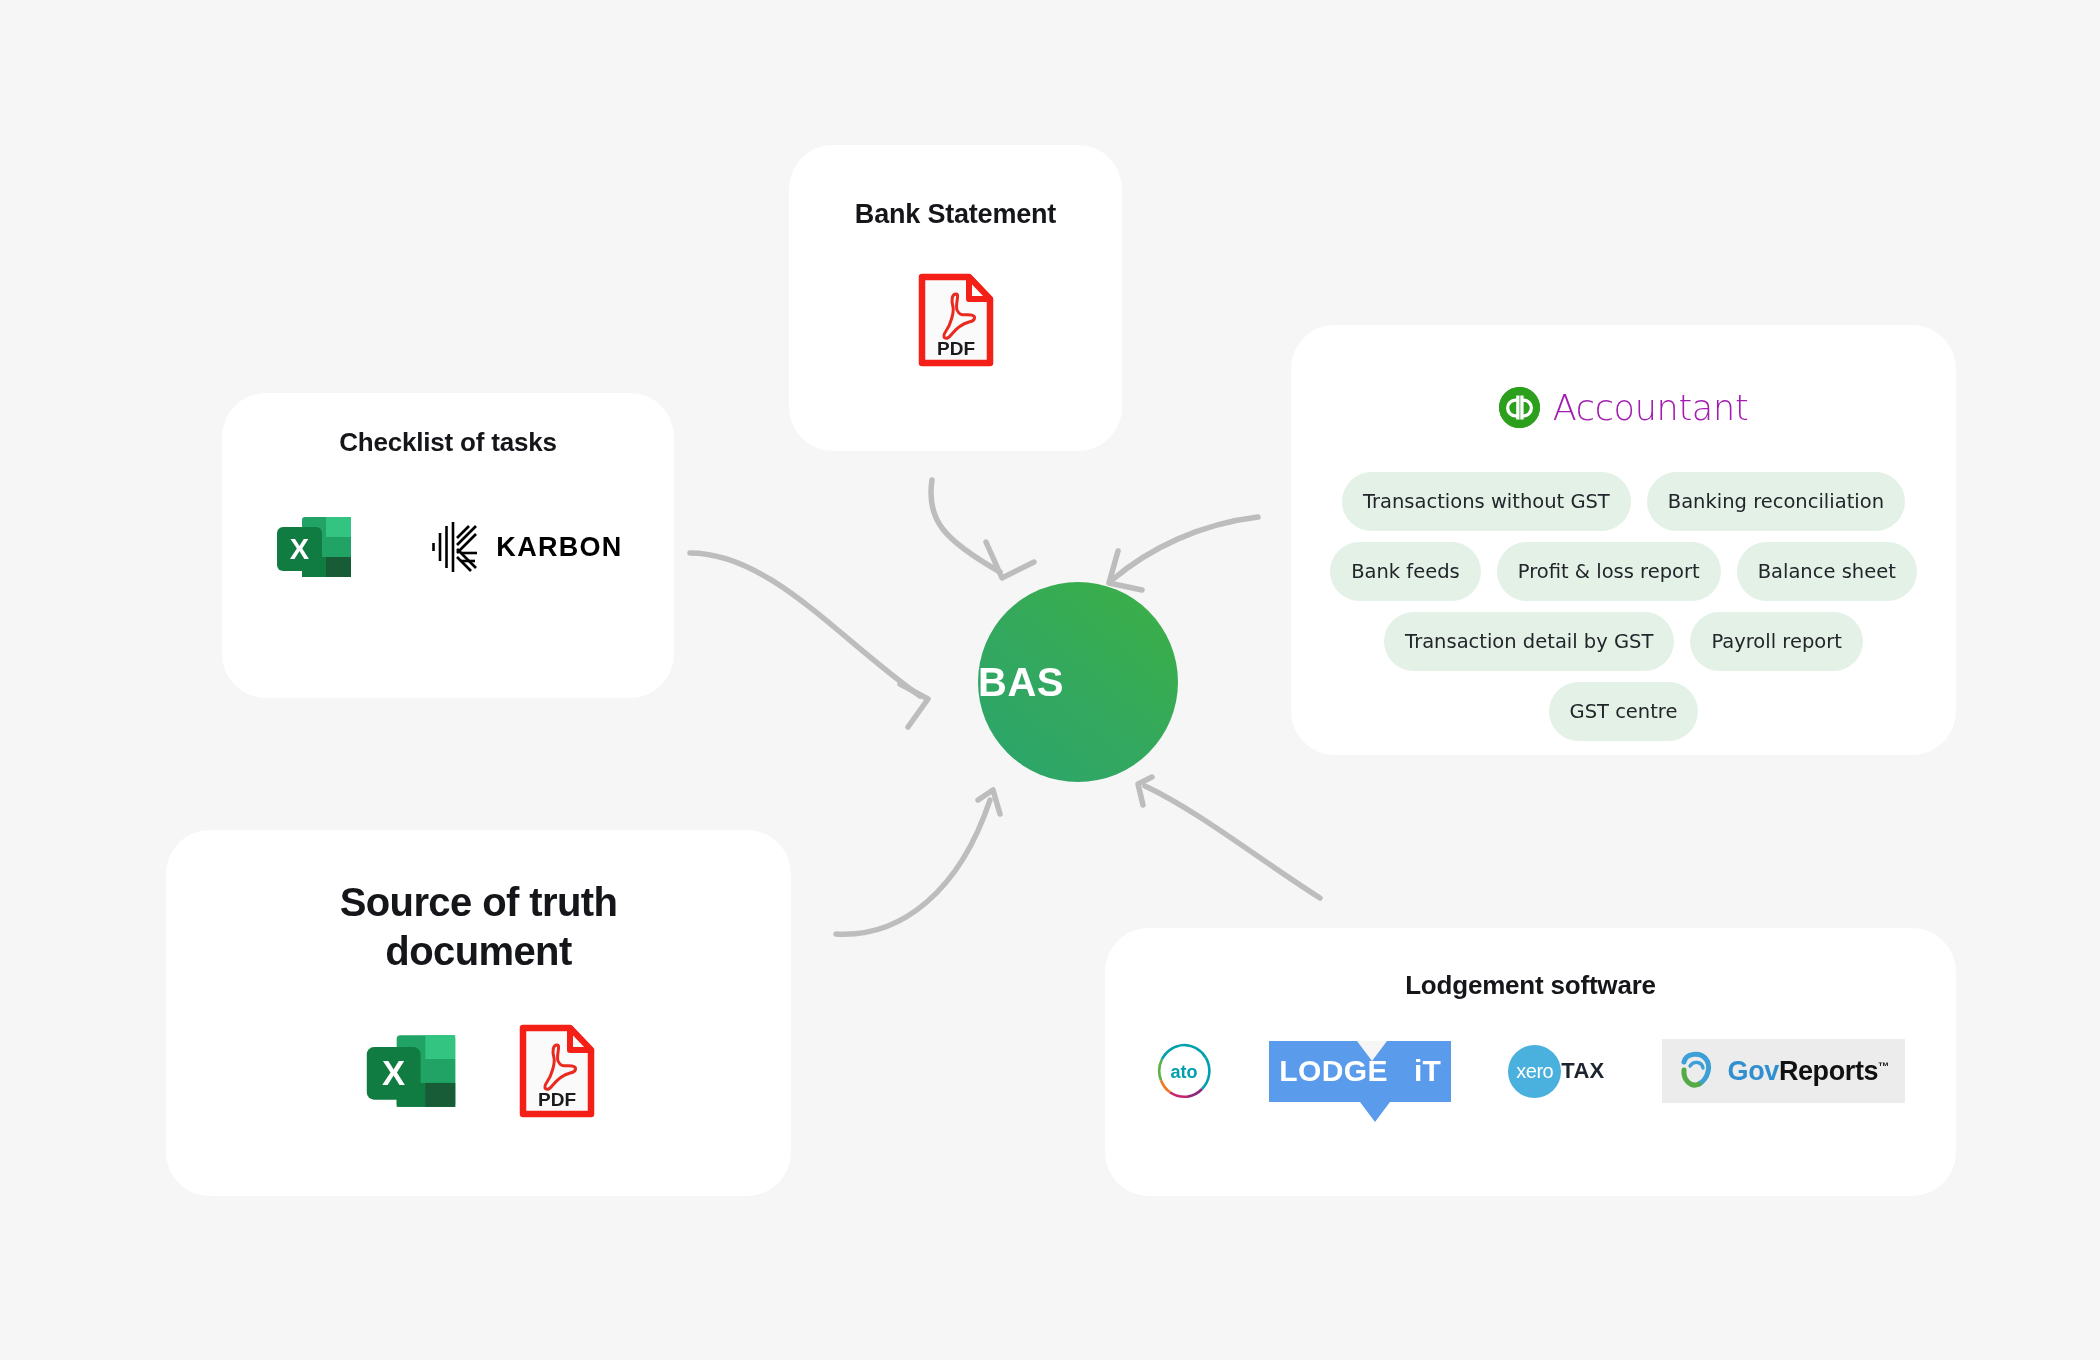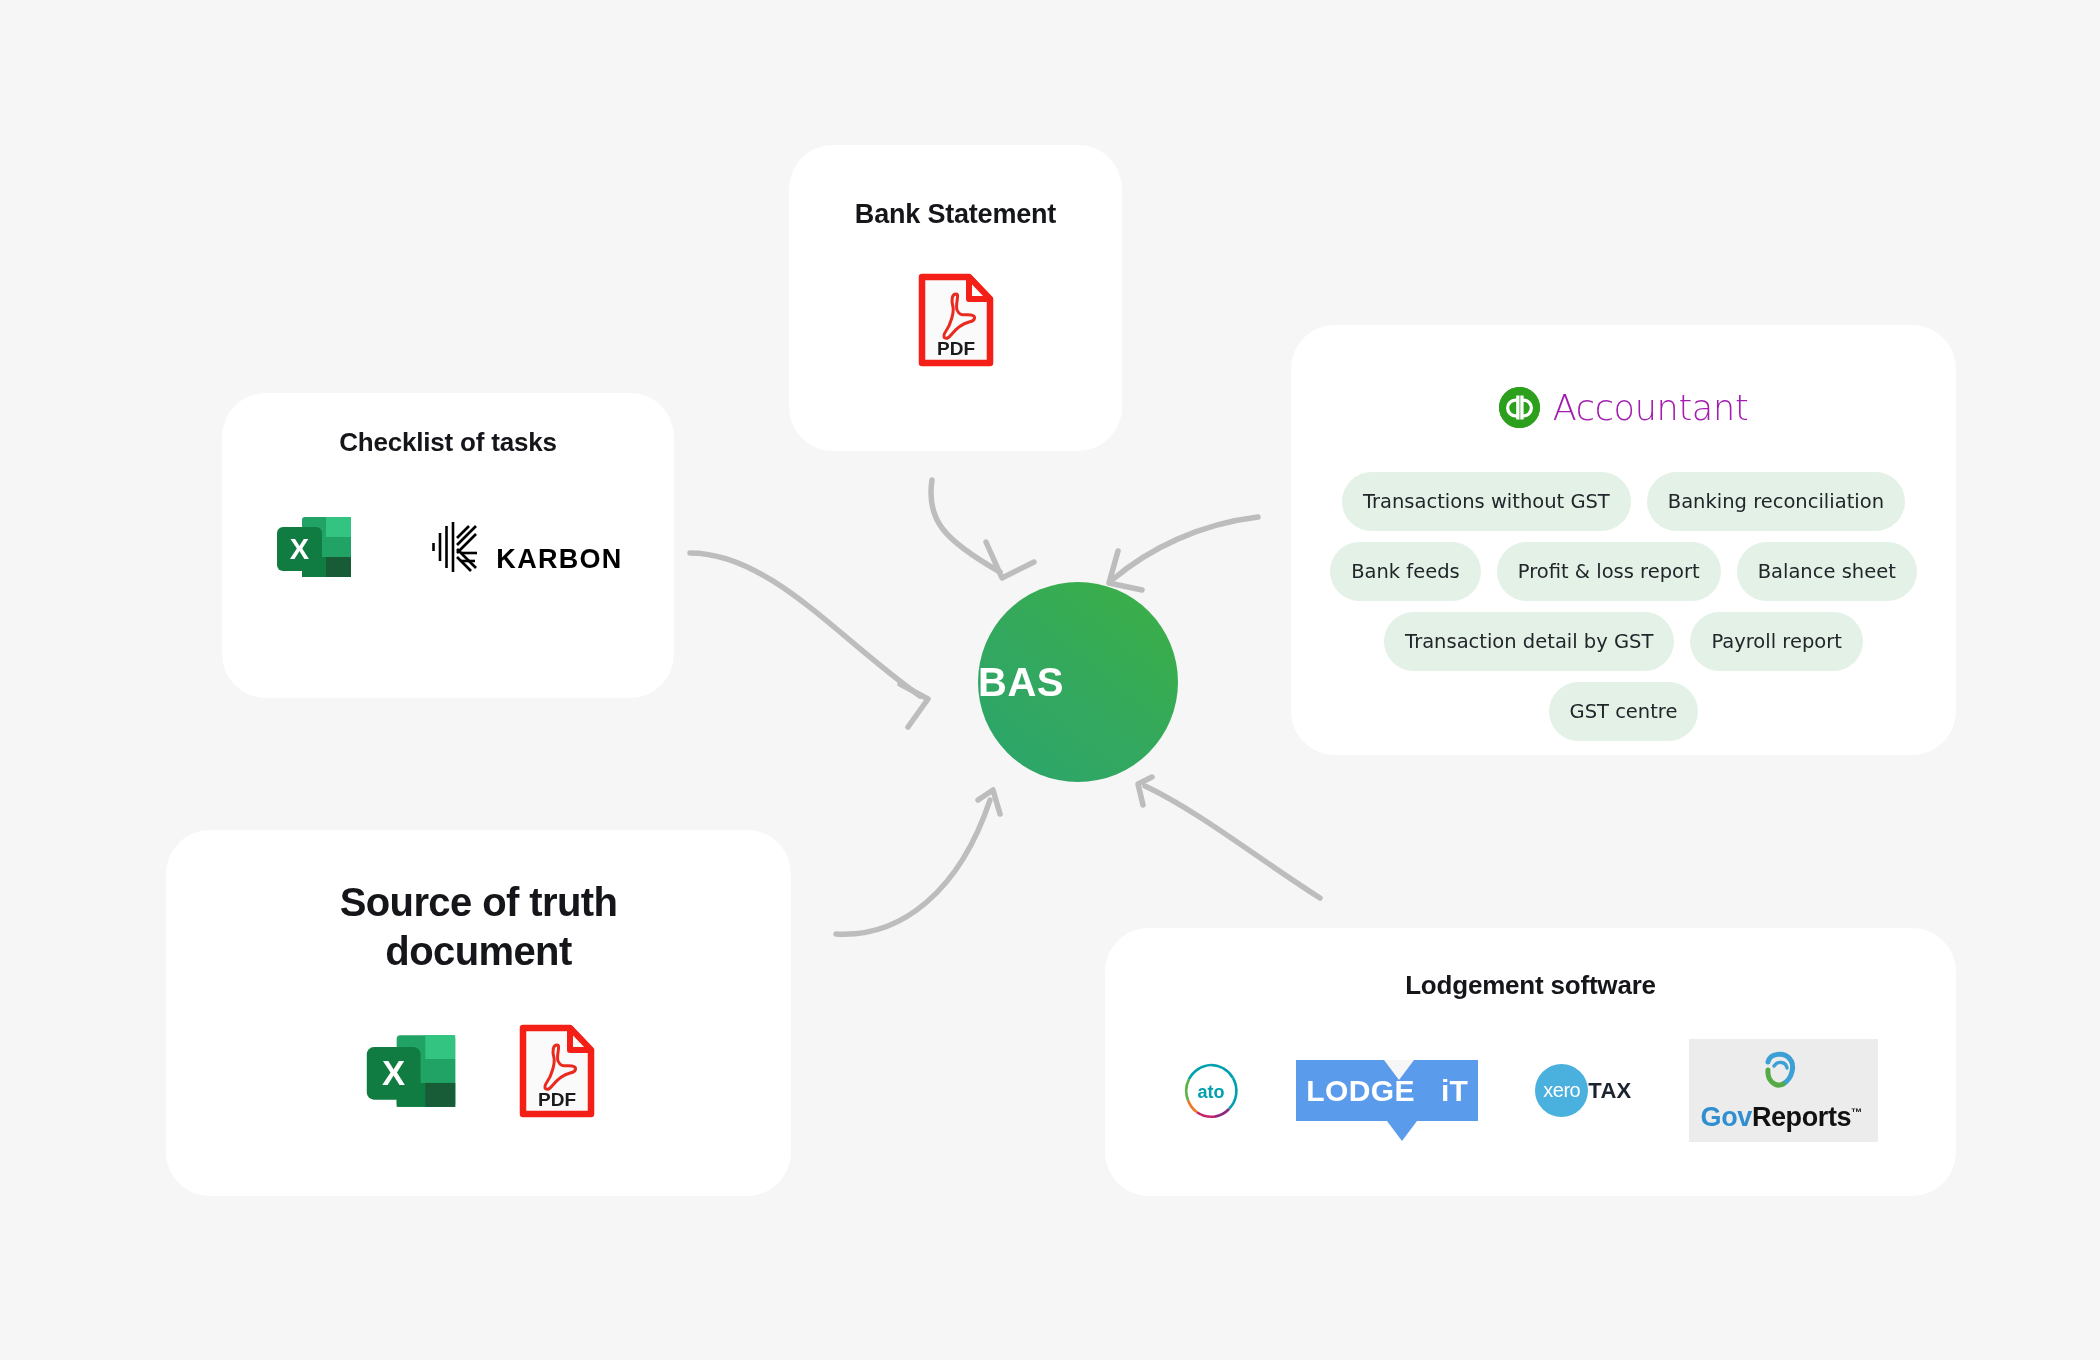--- a/index.html
+++ b/index.html
@@ -138,31 +138,30 @@
   }
   .xero-txt { color: #ffffff; font-size: 20px; letter-spacing: -0.5px; }
   .tax-txt {
     color: #1c2430; font-weight: bold; font-size: 22px; letter-spacing: 0.3px;
   }
 
   .govreports {
     background: #ececec;
     display: flex; align-items: center; gap: 8px;
     padding: 9px 16px 9px 12px;
-    flex-direction: column;
   }
   .gov-txt {
     font-weight: bold; font-size: 27px; letter-spacing: -0.4px;
     position: relative;
   }
   .gov-blue { color: #2f8fd0; }
   .gov-black { color: #111111; }
   .gov-tm { font-size: 11px; vertical-align: super; color: #111; }
 
-  .karbon-row { display: flex; align-items: flex-end; gap: 17px; }
+  .karbon-row { display: flex; align-items: center; gap: 17px; }
   .karbon-txt {
     font-weight: bold; font-size: 27px; color: #000000;
     letter-spacing: 1.3px;
     font-family: "Liberation Sans", sans-serif;
   }
 
   
   #bas-circle {
     position: absolute;
     left: 978px; top: 582px;

